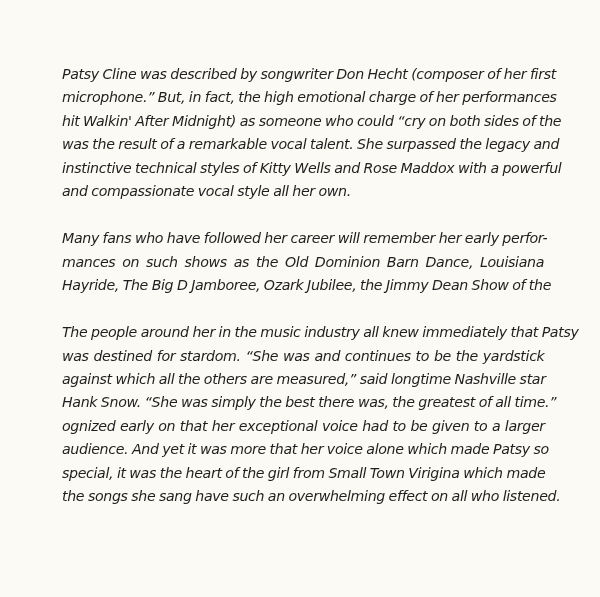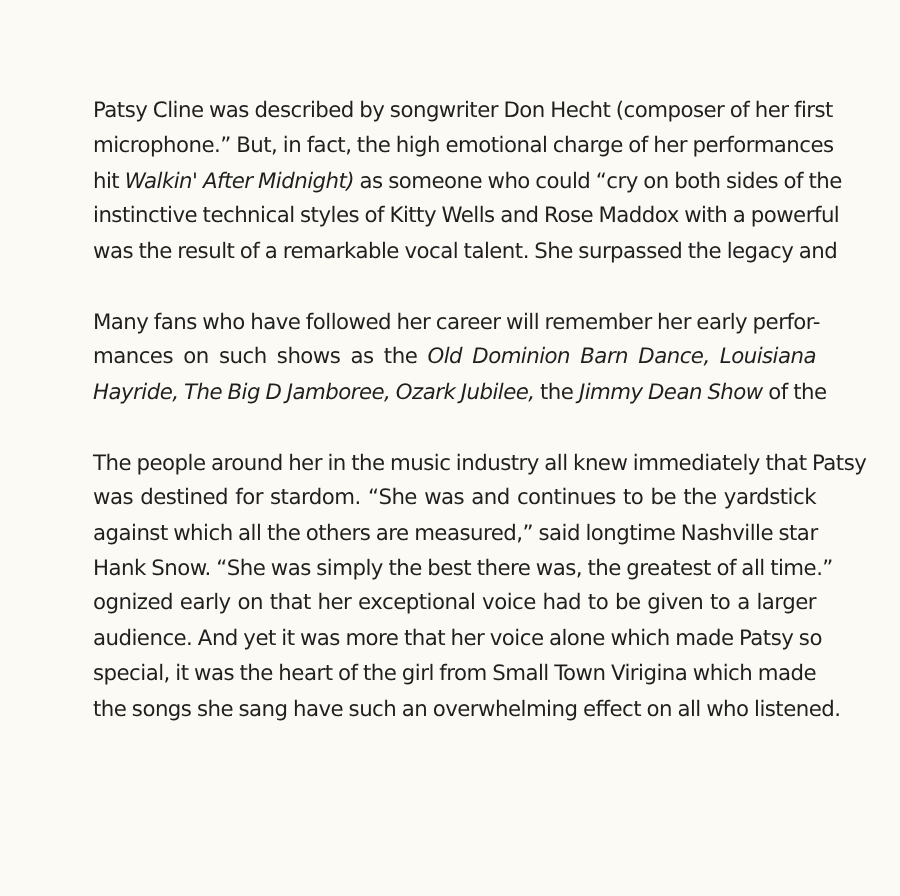--- a/index.html
+++ b/index.html
@@ -33,33 +33,34 @@
     }
     .line {
       display: block;
       text-align: justify;
       text-align-last: justify;
       white-space: nowrap;
     }
     .line.last {
       text-align-last: left;
     }
-    .line span { white-space: pre; }
+    .line span { white-space: pre; font-style: italic; }
     .it { font-style: italic; }
   </style>
 </head>
 <body>
 
 <div class="page">
   <p class="para">
       <span class="line" style="display: block;"><span>Patsy Cline was described by songwriter Don Hecht (composer of her first</span></span>
       <span class="line" style="display: block;"><span>microphone.” But, in fact, the high emotional charge of her performances</span></span>
       <span class="line" style="display: block;"><span>hit </span><span class="it">Walkin' After Midnight)</span><span> as someone who could “cry on both sides of the</span></span>
+      <span class="line" style="display: block;"><span>was the result of a remarkable vocal talent. She surpassed the legacy and</span></span>
       <span class="line" style="display: block;"><span>instinctive technical styles of Kitty Wells and Rose Maddox with a powerful</span></span>
-      <span class="line" style="display: block;"><span>was the result of a remarkable vocal talent. She surpassed the legacy and</span></span>
+      <span class="line last"><span>and compassionate vocal style all her own.</span></span>
     </p>
   <p class="para">
       <span class="line" style="display: block; margin-top: 24px;"><span>Many fans who have followed her career will remember her early perfor-</span></span>
       <span class="line" style="display: block; word-spacing: 2.66719px;"><span>mances on such shows as the </span><span class="it">Old Dominion Barn Dance, Louisiana</span></span>
       <span class="line" style="display: block;"><span class="it">Hayride, The Big D Jamboree, Ozark Jubilee,</span><span> the </span><span class="it">Jimmy Dean Show</span><span> of the</span></span>
     </p>
   <p class="para">
       <span class="line" style="display: block;"><span>The people around her in the music industry all knew immediately that Patsy</span></span>
       <span class="line" style="display: block; word-spacing: 0.634943px;"><span>was destined for stardom. “She was and continues to be the yardstick</span></span>
       <span class="line" style="display: block;"><span>against which all the others are measured,” said longtime Nashville star</span></span>

